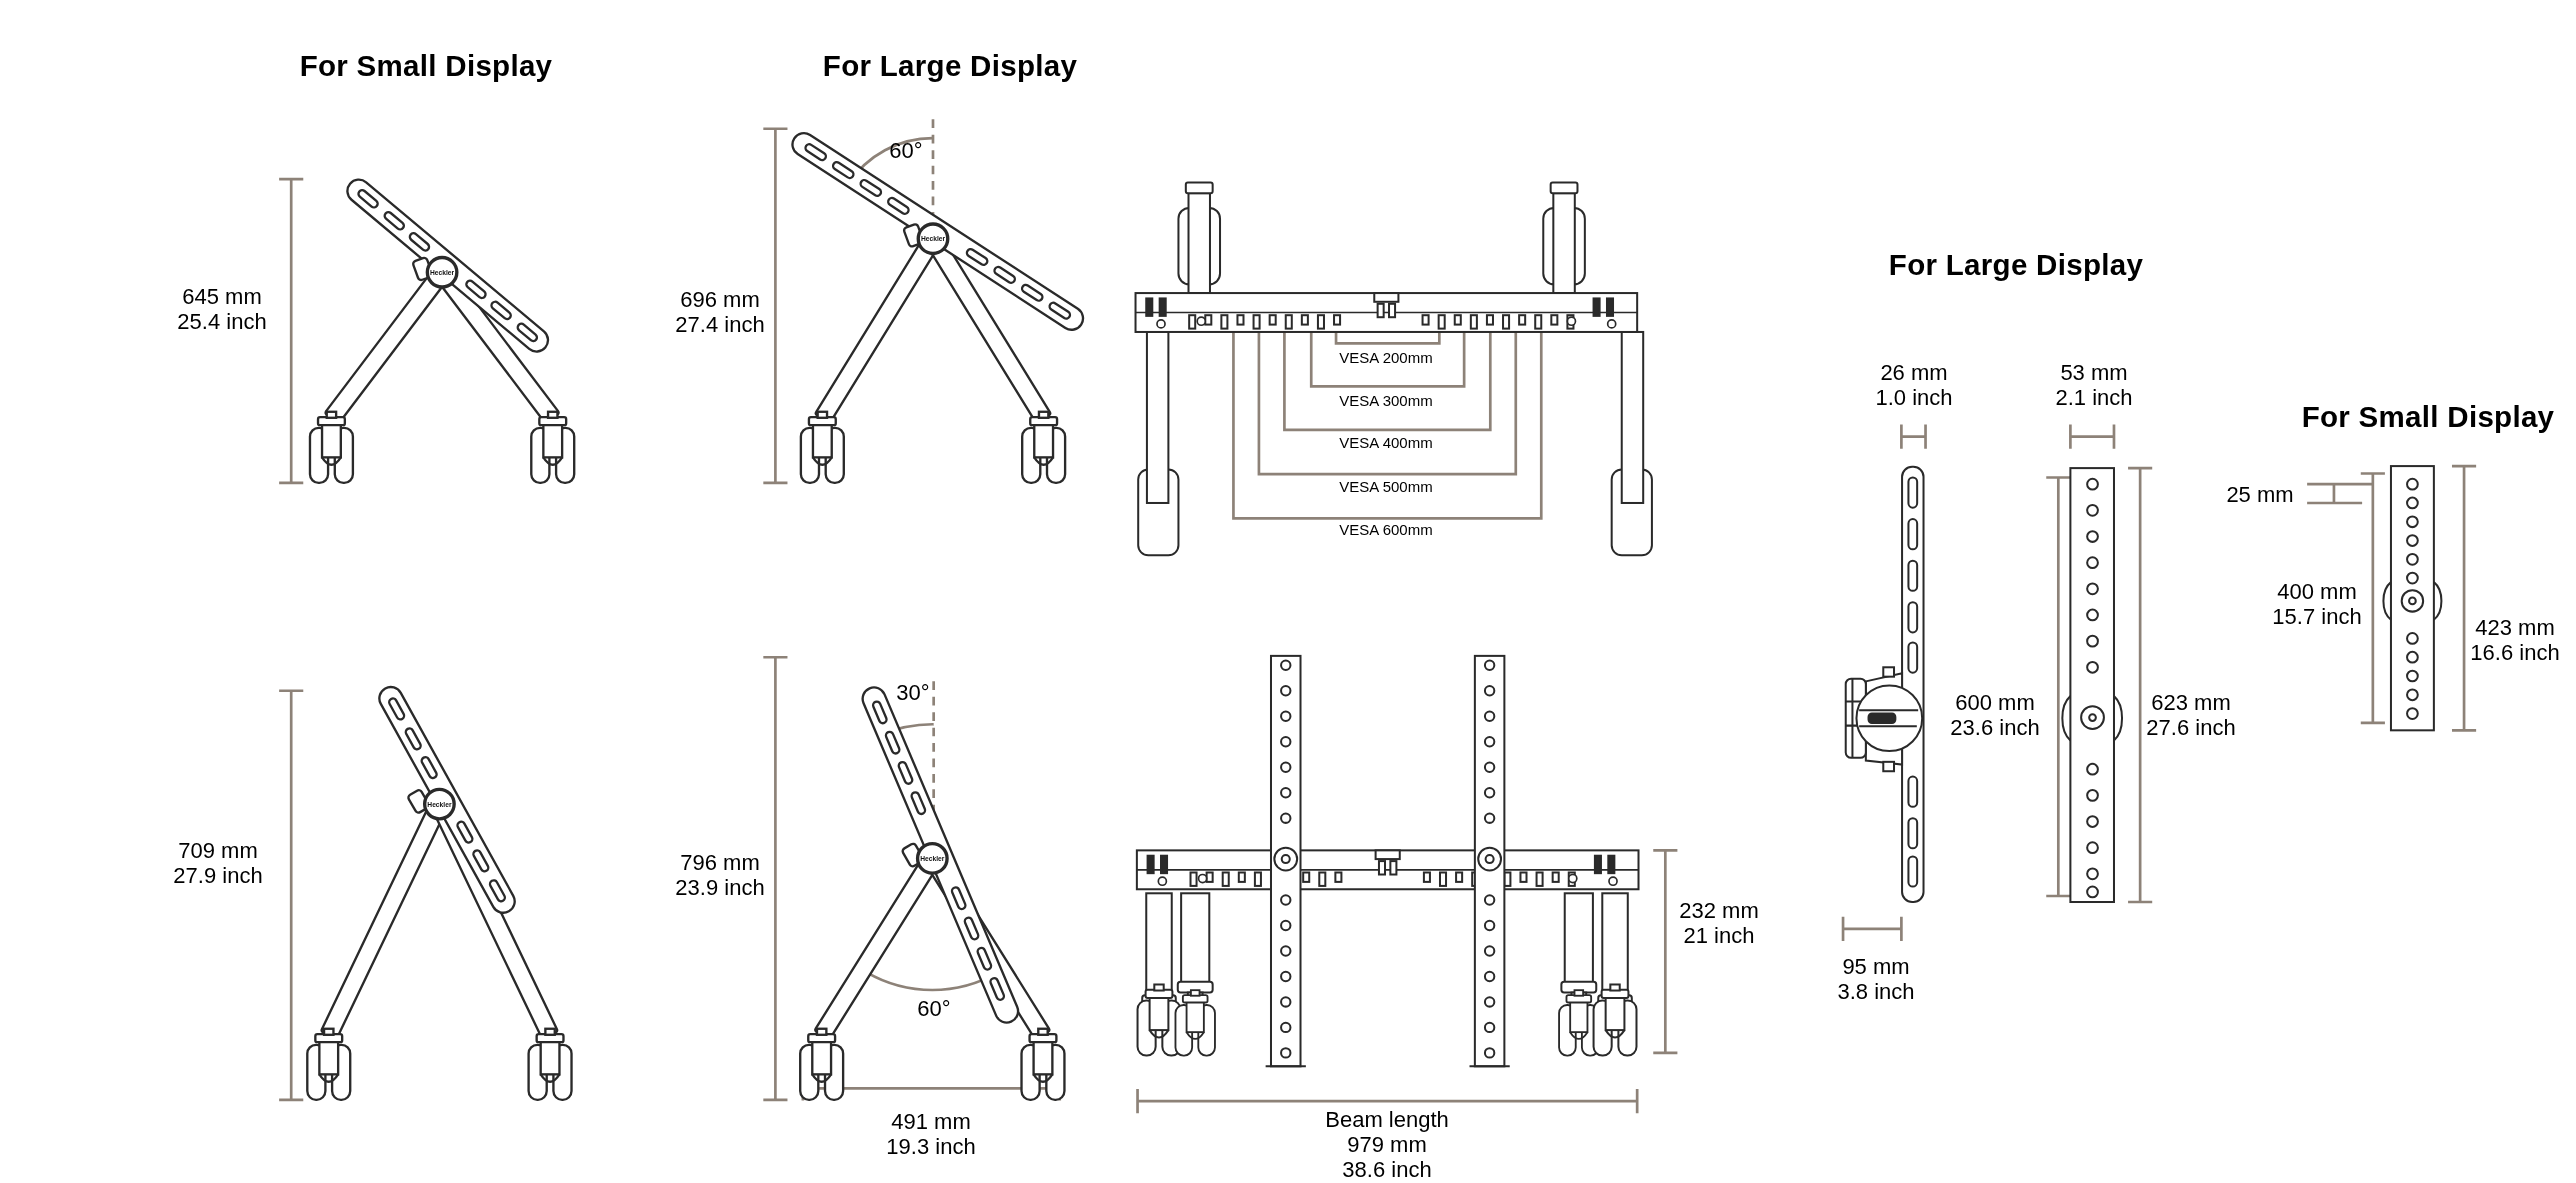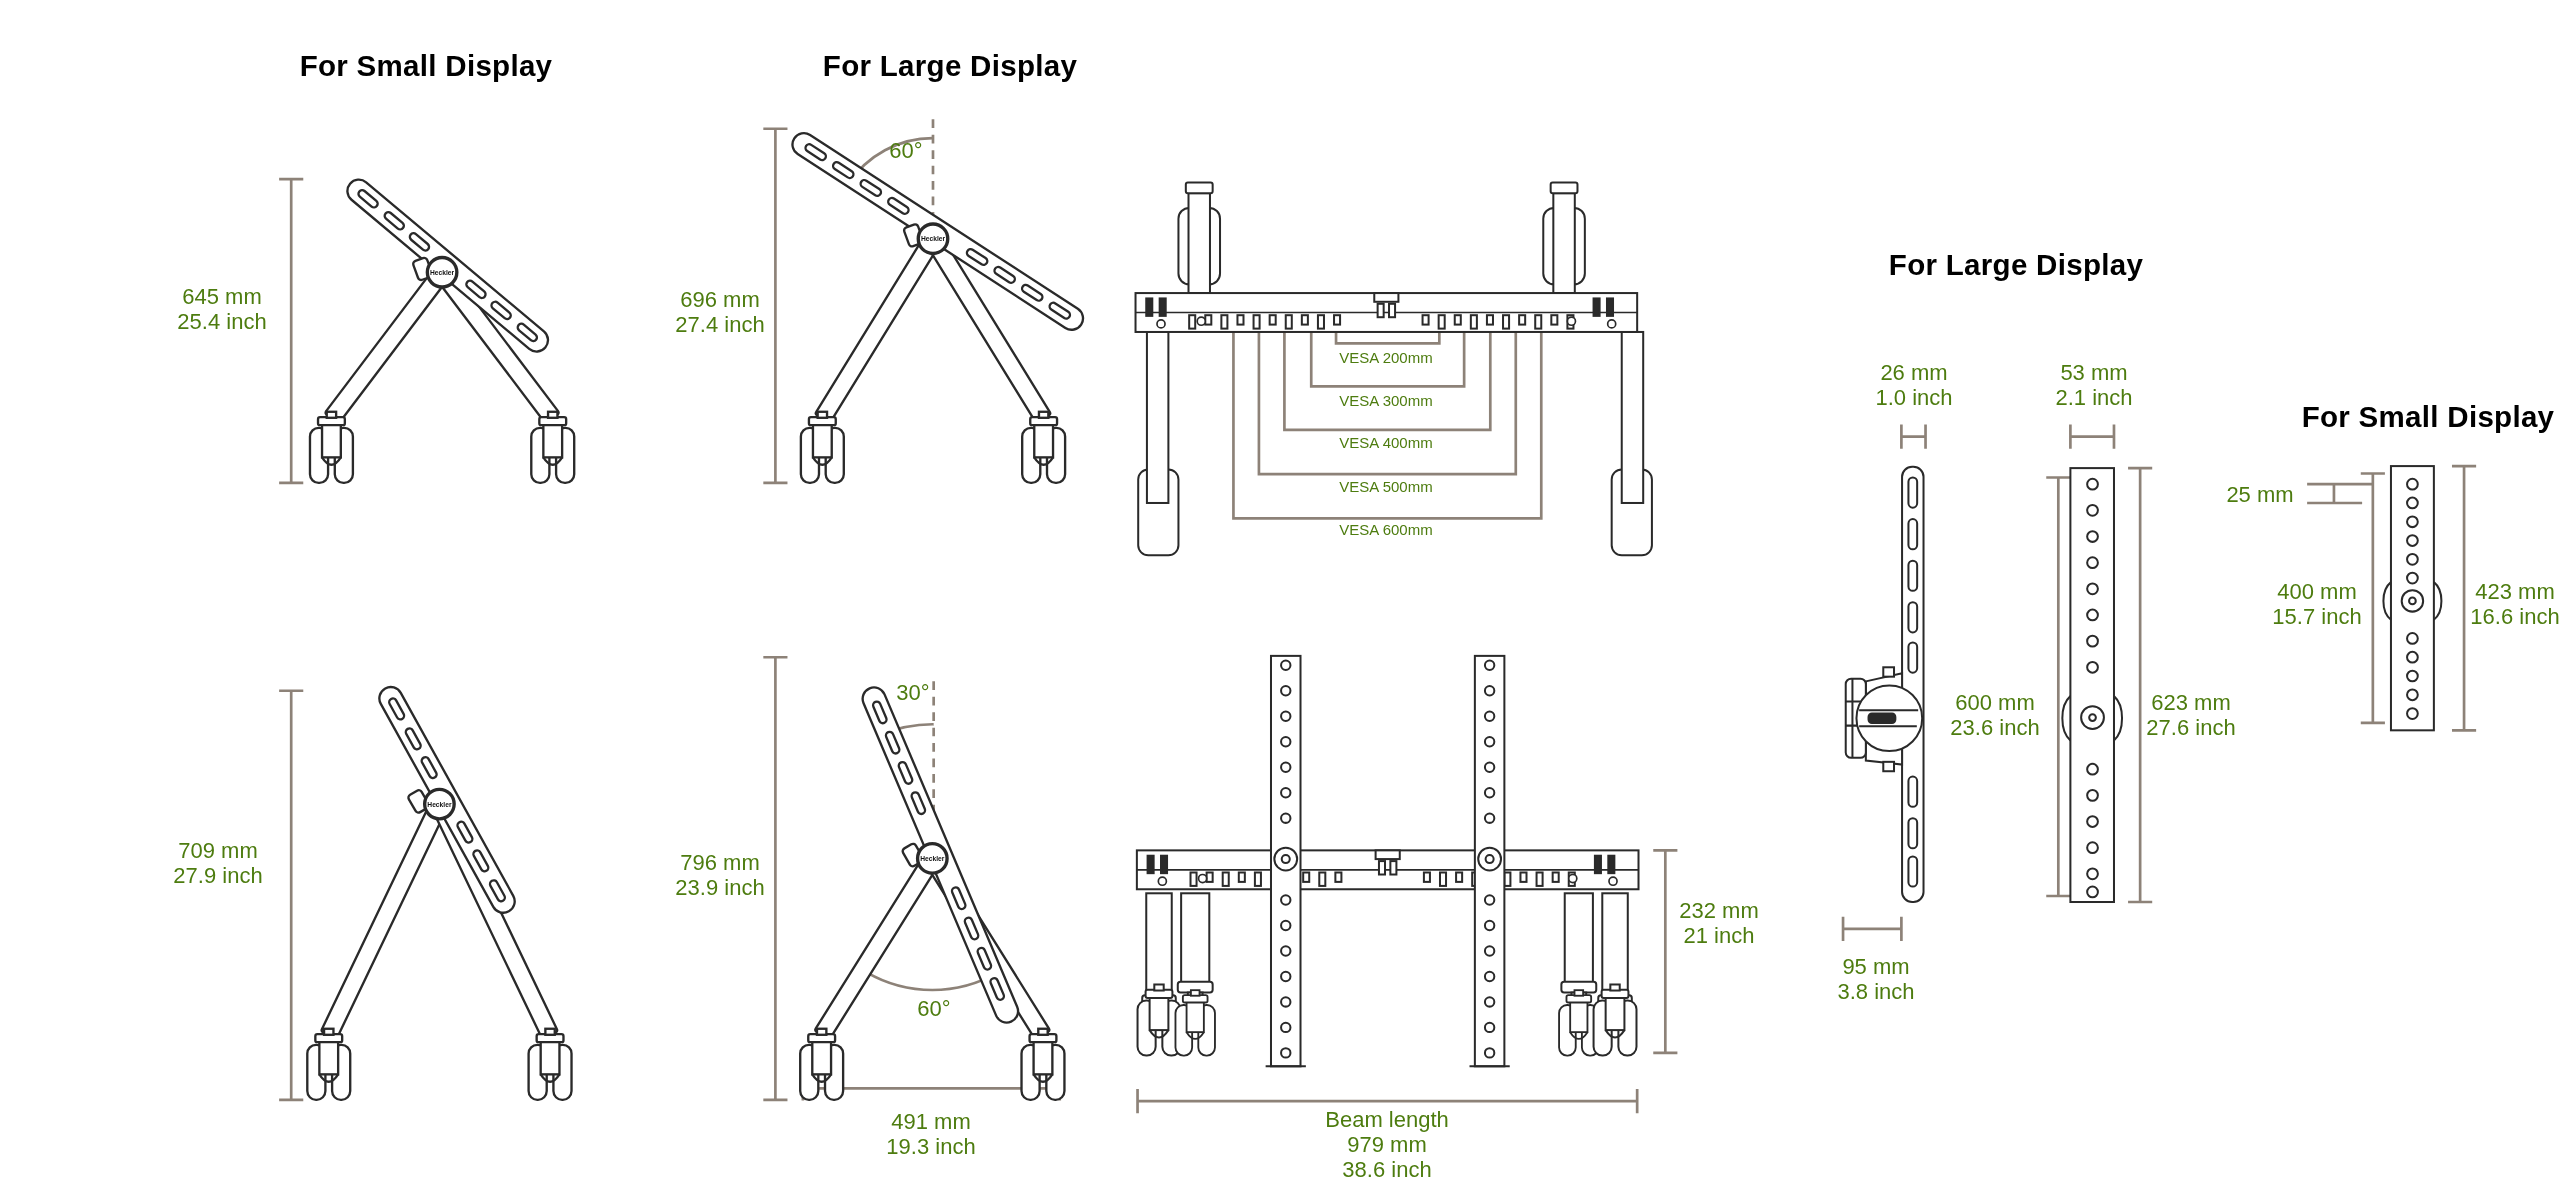--- a/index.html
+++ b/index.html
@@ -1,19 +1,19 @@
 <!DOCTYPE html>
 <html style="font-size:10.7px"><head>
 <meta charset="utf-8">
 <style>
   html,body{margin:0;padding:0;background:#fff;}
   #page{position:relative;width:2576px;height:1183px;background:#fff;overflow:hidden;
         font-family:"Liberation Sans", sans-serif;margin-left:40px;}
   svg{position:absolute;left:0;top:0;}
-  .lbl{position:absolute;transform:translate(-50%,-50%);text-align:center;color:#4d7c0f;
+  .lbl{position:absolute;transform:translate(-50%,-50%);text-align:center;color:#000000;
        font-size:22px;line-height:25px;white-space:nowrap;}
   .vesa{font-size:15px;}
   .title{position:absolute;transform:translate(-50%,-50%);font-weight:bold;font-size:29.5px;
          color:#000;white-space:nowrap;letter-spacing:0.3px;}
 </style>
 </head>
 <body>
 
 <div id="page">
 
@@ -385,19 +385,19 @@
 <div class="lbl" style="left:1836px;top:979px">
   <div>95 mm</div>
   <div>3.8 inch</div>
 </div>
 
 <div class="lbl" style="left:2220px;top:494px">25 mm</div>
 <div class="lbl" style="left:2277px;top:604px">
   <div>400 mm</div>
   <div>15.7 inch</div>
 </div>
-<div class="lbl" style="left:2475px;top:604px">
+<div class="lbl" style="left:2475px;top:640px">
   <div>423 mm</div>
   <div>16.6 inch</div>
 </div>
 
 </div>
 
 
 </body></html>

